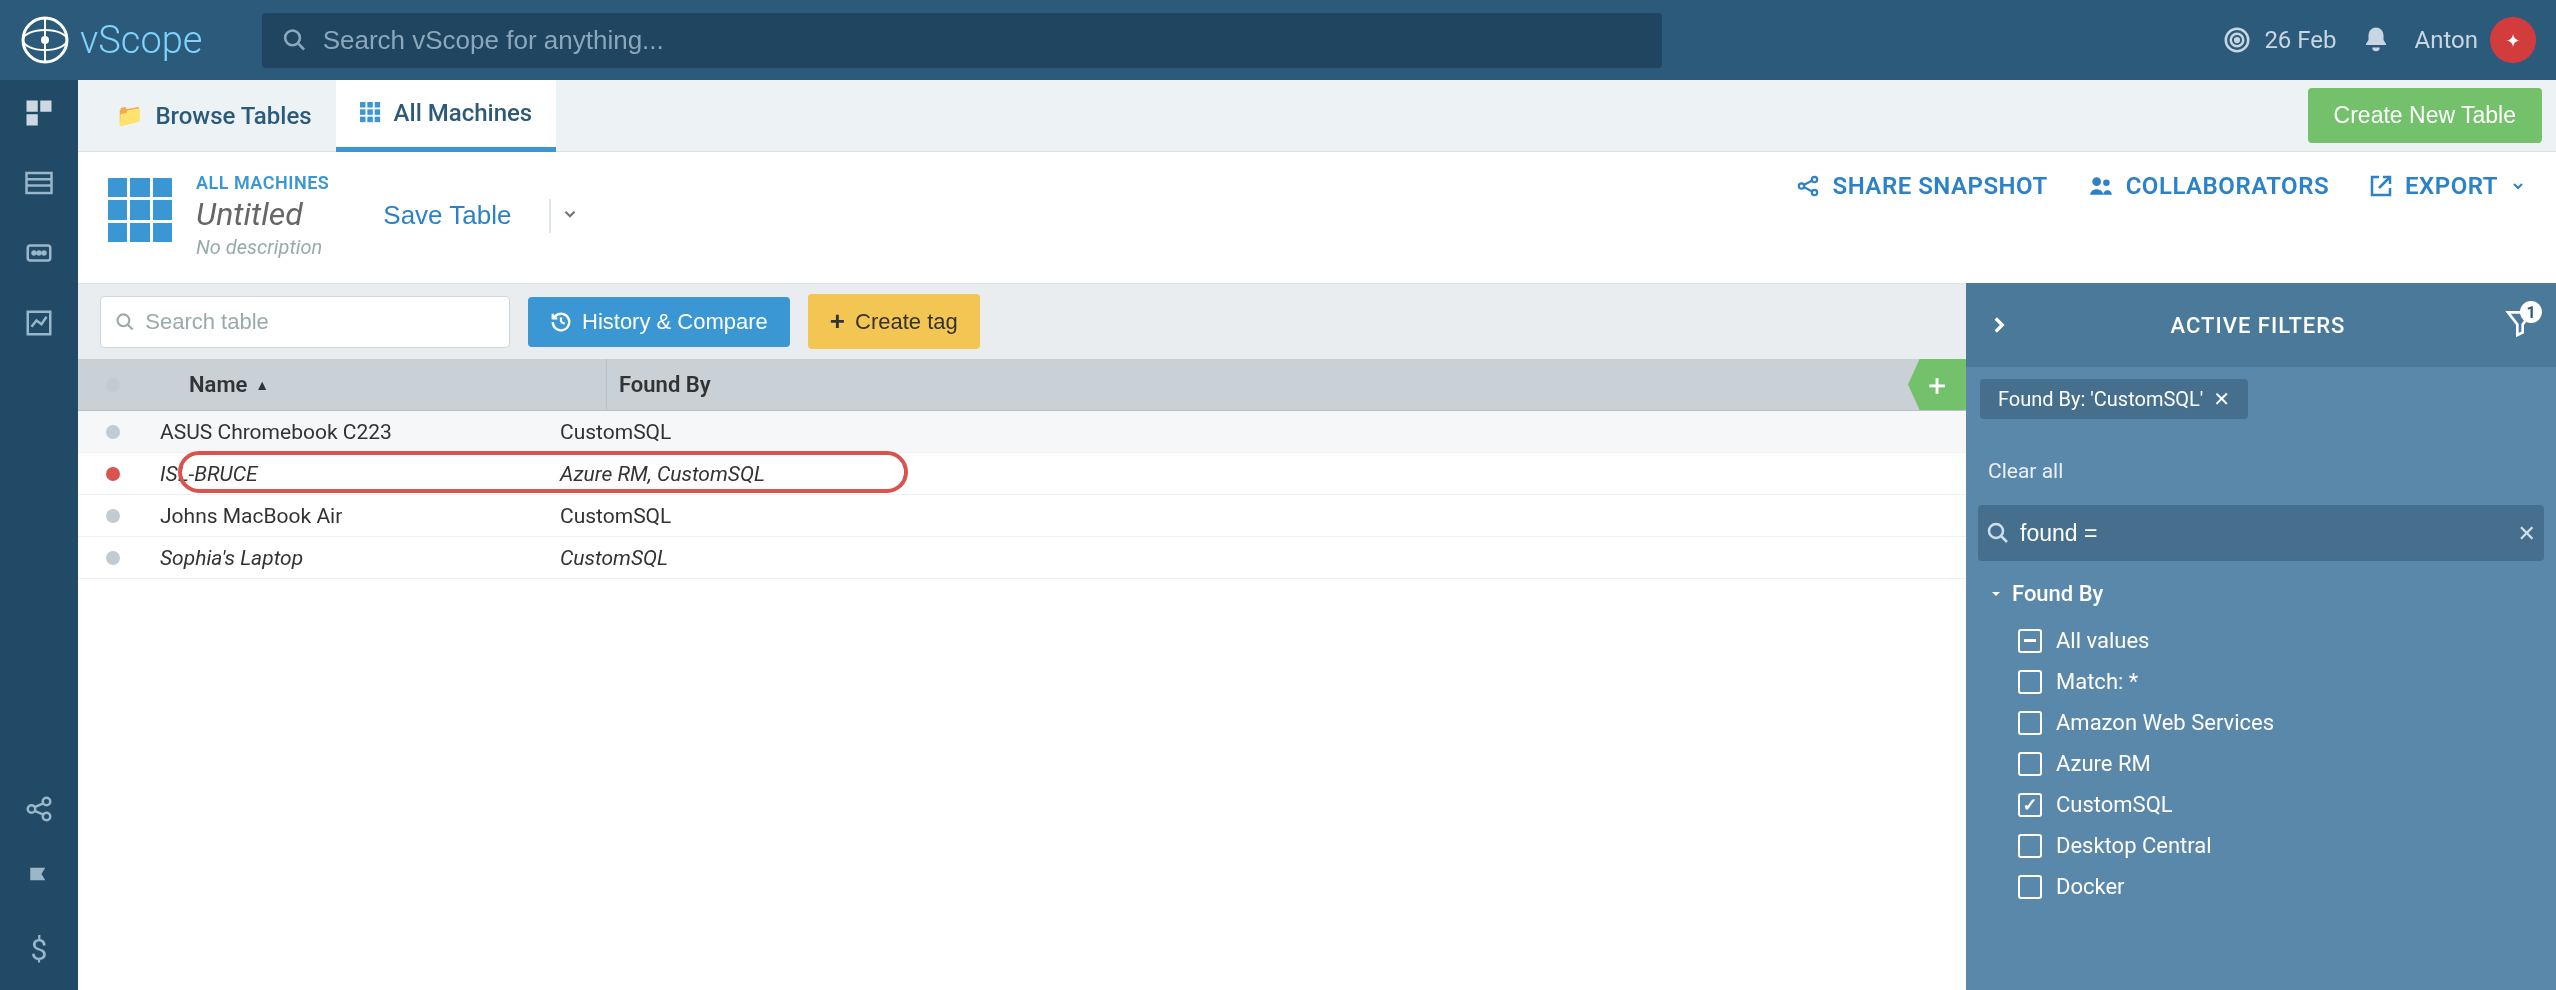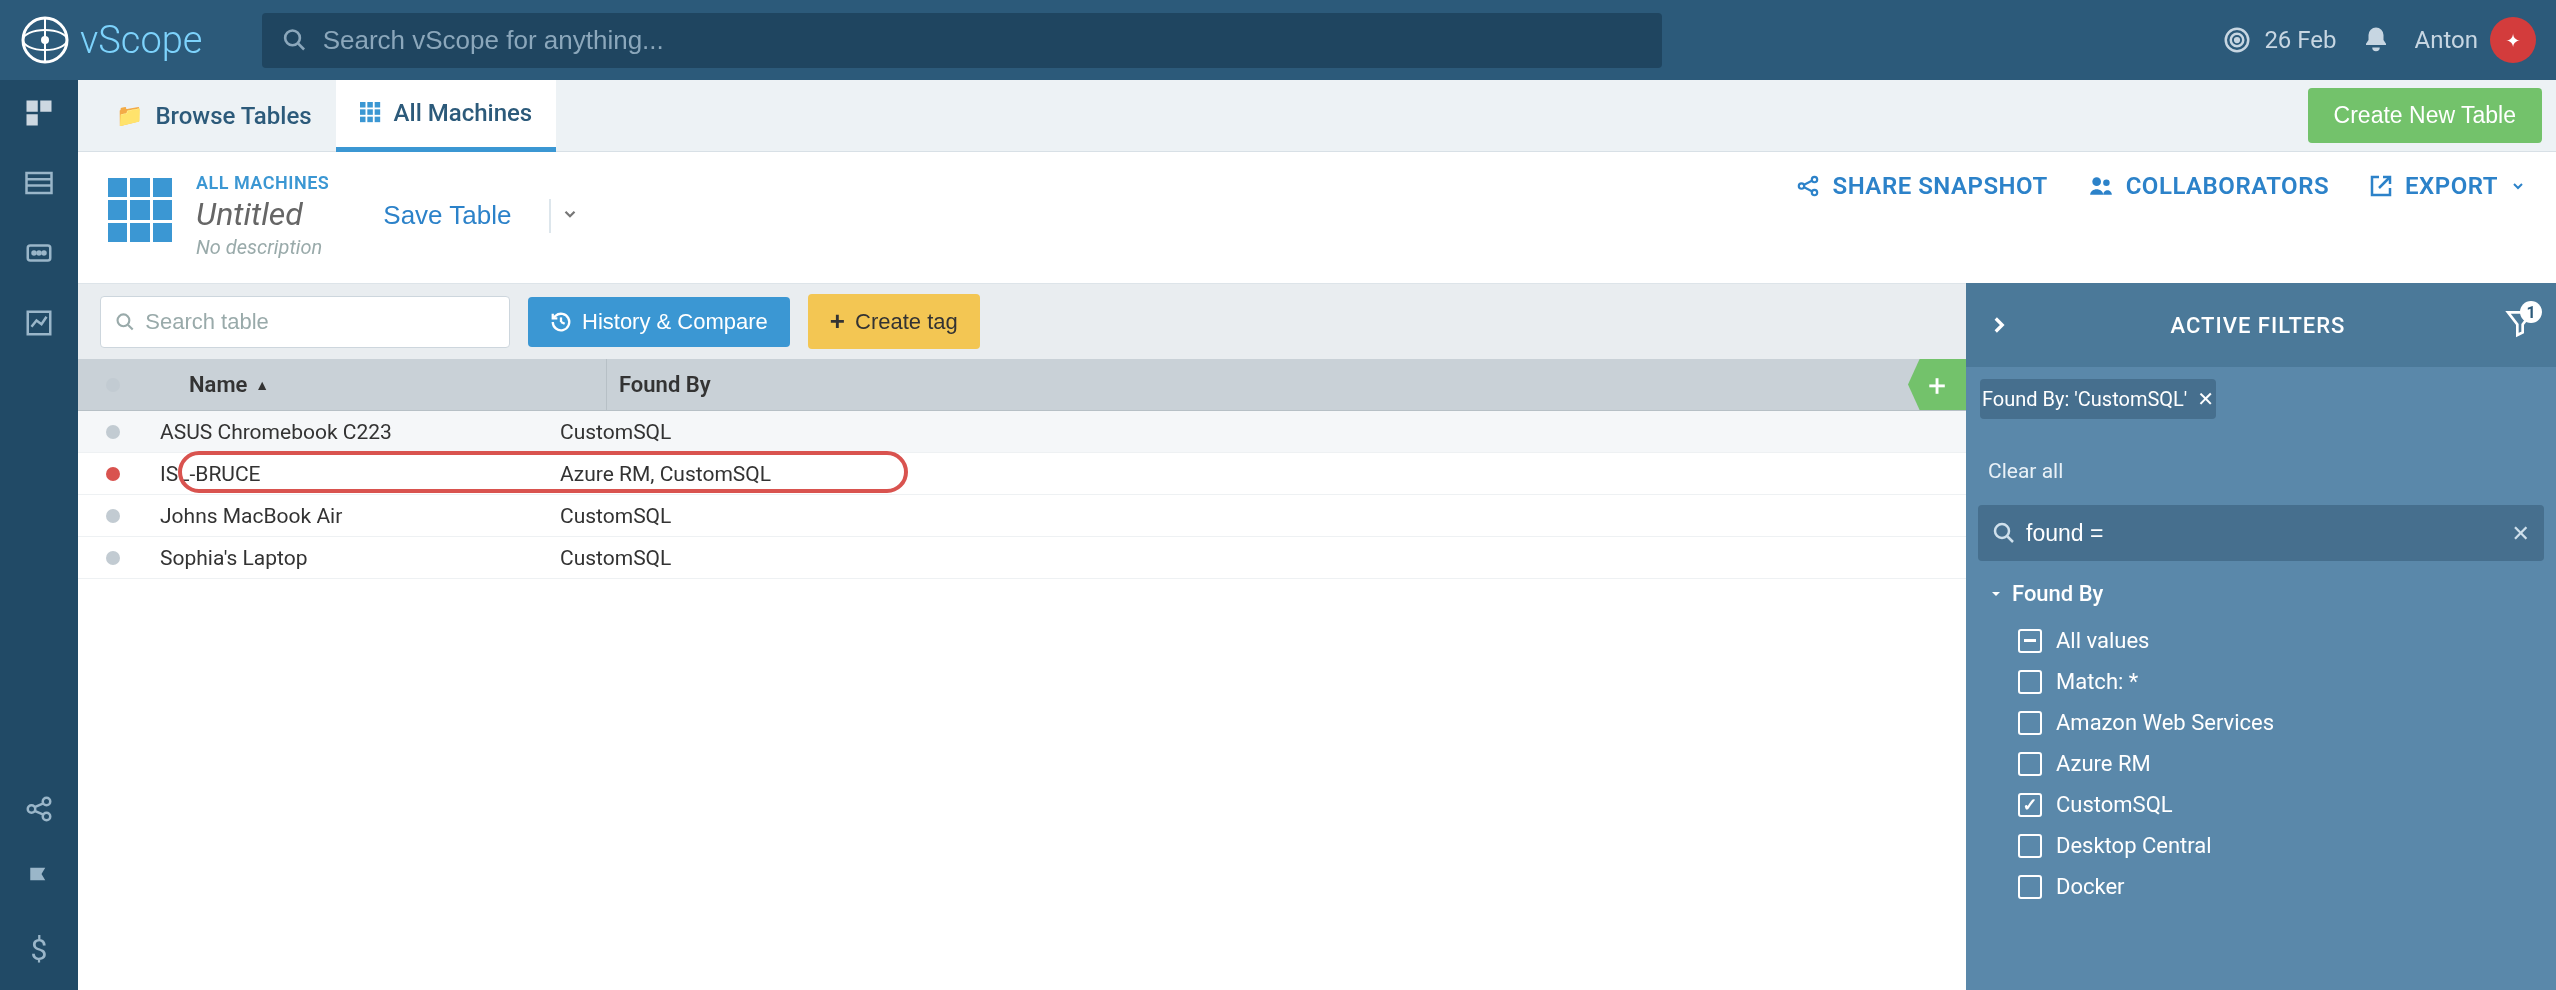--- a/index.html
+++ b/index.html
@@ -161,43 +161,43 @@
   .col-name {width:400px;padding-left:12px;display:flex;align-items:center;gap:8px;}
   .col-found {width:390px;padding-left:12px;border-left:1px solid #b7c0c6;height:100%;display:flex;align-items:center;}
   .sort-ico{font-size:14px;}
   .add-col {
     position:absolute;right:0;top:0;height:100%;width:58px;background:#73c26b;display:flex;align-items:center;justify-content:center;color:#fff;font-size:28px;cursor:pointer;
     clip-path: polygon(20% 0, 100% 0, 100% 100%, 20% 100%, 0 50%);
   }
   .rows {}
   .row {height:42px;display:flex;align-items:center;font-size:21px;border-bottom:1px solid #eef1f3;}
   .row:nth-child(odd){background:#f5f7f9;}
-  .row.sel{background:#fff;}
+  .row.sel{background:#fff;font-style:italic;}
   .dot{width:14px;height:14px;border-radius:50%;background:#c2cbd2;}
   .dot.red{background:#d9534f;}
   .row .col-name{font-weight:400;}
   .highlight {
     position:absolute;border:4px solid #d9534f;border-radius:22px;height:42px;
     pointer-events:none;
   }
   
   .filters {
     width:590px;background:#5a88aa;color:#fff;display:flex;flex-direction:column;
   }
   .filters-head {
     background:#4b7999;height:84px;display:flex;align-items:center;padding:0 20px;gap:16px;position:relative;
   }
   .filters-title{font-size:22px;letter-spacing:1px;font-weight:500;margin:0 auto;}
   .funnel-wrap{position:relative;}
   .funnel-badge{position:absolute;top:-6px;right:-6px;background:#fff;color:#2c5a7a;border-radius:50%;width:22px;height:22px;font-size:16px;display:flex;align-items:center;justify-content:center;font-weight:700;}
   .chip-row{padding:12px 14px;}
-  .chip{display:inline-flex;align-items:center;gap:10px;background:#466f8e;padding:8px 2px;border-radius:4px;font-size:20px;}
+  .chip{display:inline-flex;align-items:center;gap:10px;background:#466f8e;padding:8px 18px;border-radius:4px;font-size:20px;}
   .chip .x{cursor:pointer;}
   .clear-all{padding:28px 22px 16px;font-size:21px;color:#e9f1f7;cursor:pointer;}
-  .filter-search{margin:6px 12px;background:#466f8e;border-radius:4px;height:56px;display:flex;align-items:center;padding:0 14px;gap:10px;}
+  .filter-search{margin:6px 12px;background:#466f8e;border-radius:4px;height:56px;display:flex;align-items:center;padding:0 8px;gap:10px;}
   .filter-search input{flex:1;background:transparent;border:0;outline:0;color:#fff;font-size:23px;}
   .filter-search input::placeholder{color:#cfe0ec;}
   .filter-group-head{display:flex;align-items:center;gap:8px;padding:14px 22px;font-size:22px;font-weight:500;}
   .filter-opts{display:flex;flex-direction:column;}
   .fopt{display:flex;align-items:center;gap:14px;padding:8px 20px 8px 52px;font-size:22px;cursor:pointer;}
   .cbox{width:24px;height:24px;border:2px solid #fff;border-radius:3px;display:flex;align-items:center;justify-content:center;flex-shrink:0;}
   .cbox.checked::after{content:"✓";color:#fff;font-size:18px;font-weight:700;}
   .cbox.indet::after{content:"";display:block;width:12px;height:3px;background:#fff;}
 </style>
 </head>

